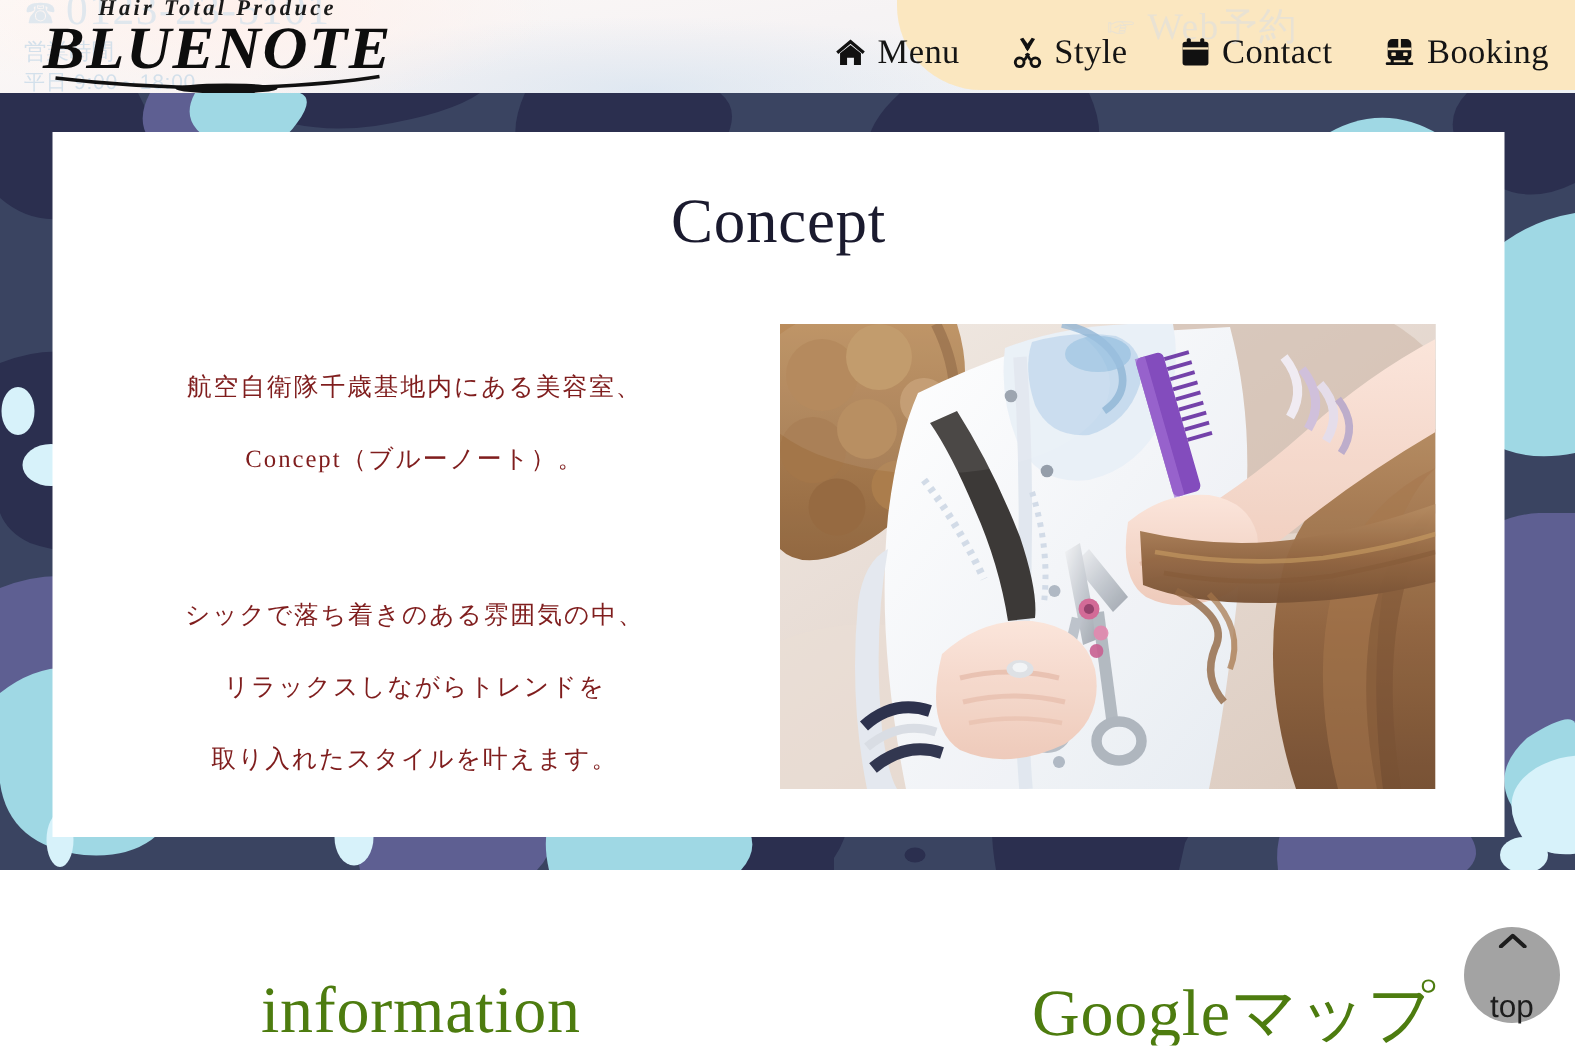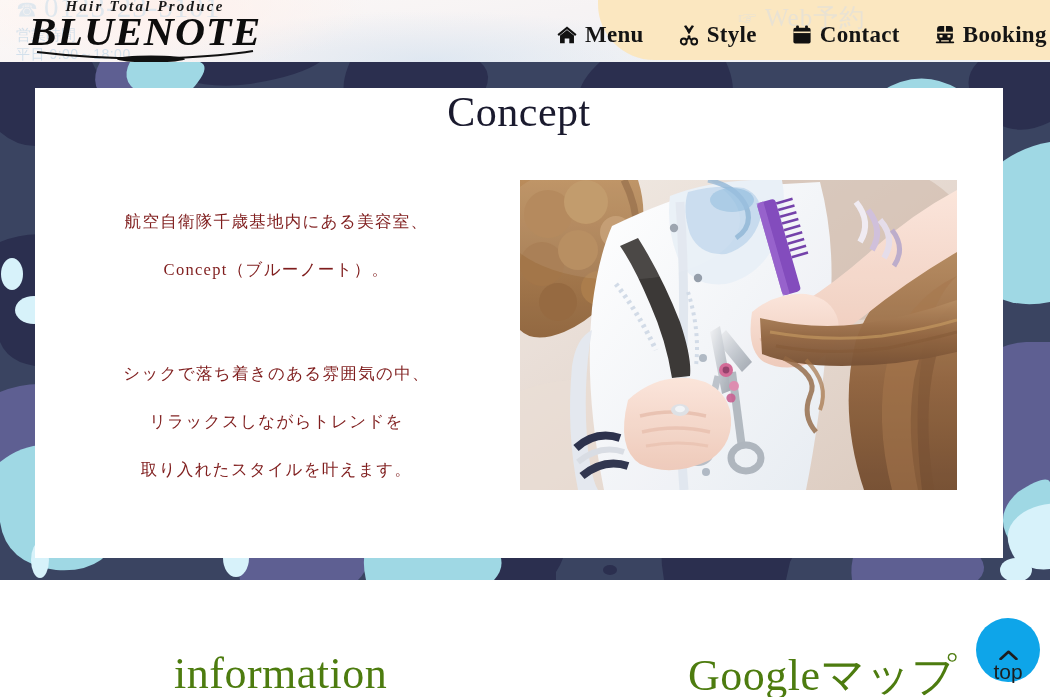--- a/index.html
+++ b/index.html
@@ -104,21 +104,20 @@
     pointer-events:none;
   }
   #web-reserve-ghost .hand-ico { font-size:21px; margin-right:6px; }
 
   #main-nav {
     position:absolute;
     left:556px; top:18px;
     height:34px;
     display:flex; align-items:center; gap:34px;
     z-index:4;
-    font-weight:bold;
   }
   .nav-item {
     display:flex; align-items:center; gap:7px;
     color:#111; text-decoration:none;
     cursor:pointer;
   }
   .nav-item .nav-ico { width:22px; height:22px; display:block; flex:0 0 22px; }
   .nav-item .nav-ico svg { display:block; }
   .nav-label {
     font-family:"Liberation Serif", serif;
@@ -133,20 +132,21 @@
     background:#ffffff;
     z-index:5;
   }
   #concept-title {
     text-align:center;
     font-family:"Liberation Serif", serif;
     font-size:42px;
     font-weight:400;
     color:#1a1a2e;
     letter-spacing:.5px;
+    padding-top:36px;
   }
   #concept-body {
     display:flex;
     padding:44px 0 0 0;
   }
   #concept-text {
     width:483px;
     padding-top:18px;
     text-align:center;
   }
@@ -187,24 +187,24 @@
   }
   #information-heading { left:174px; top:68px; }
   #googlemap-heading  { left:688px; top:66px; }
 
   
   #top-button {
     position:absolute;
     left:976px; top:618px;
     width:64px; height:64px;
     border-radius:50%;
-    background:#0ea5e9;
+    background:#a3a3a3;
     z-index:20;
     display:flex; flex-direction:column;
-    align-items:center; justify-content:flex-end;
+    align-items:center; justify-content:space-between;
     cursor:pointer;
     border:none;
     padding:0;
   }
   #top-chevron { display:block; margin-bottom:-3px; margin-top:2px; }
   #top-label {
     font-family:"Liberation Sans", sans-serif;
     font-size:21px; color:#1d1d1d; line-height:1;
     margin-top:1px;
   }

